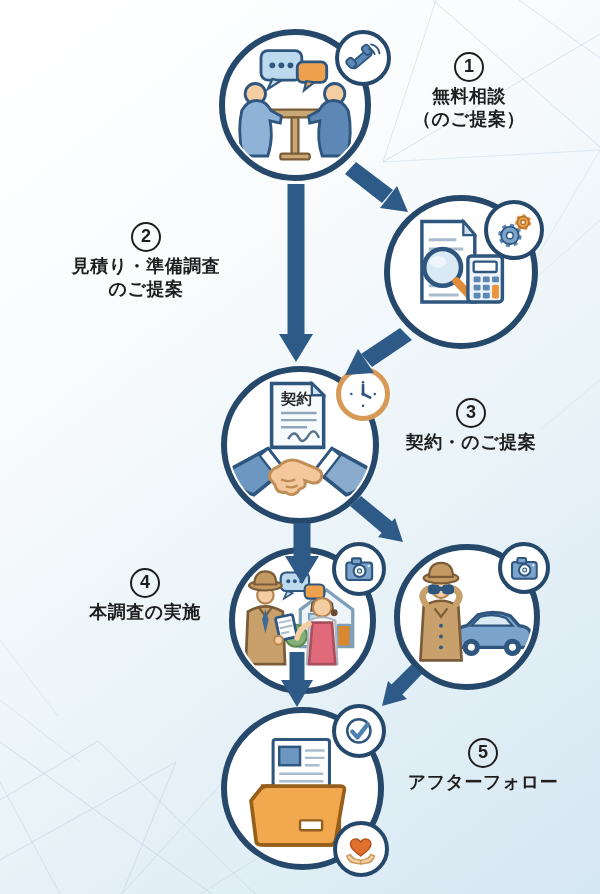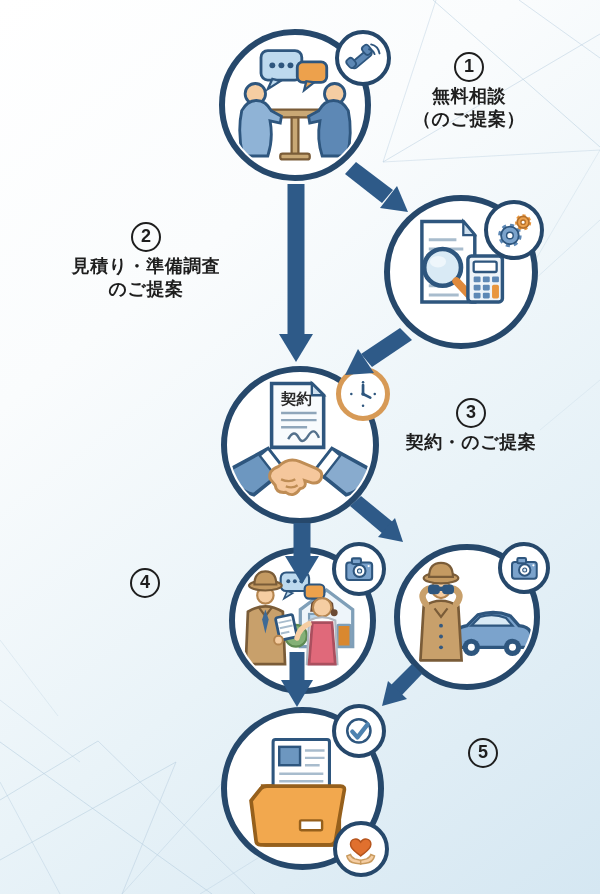--- a/index.html
+++ b/index.html
@@ -80,25 +80,29 @@
 
   <div class="label" style="left:376px;top:398px;width:190px;">
     <span class="num">3</span>
     <div class="lines">
       <div>契約・のご提案</div>
     </div>
   </div>
 
   <div class="label" style="left:38px;top:568px;width:214px;">
     <span class="num">4</span>
+    <div class="lines">
+      <div>本調査の実施</div>
+    </div>
   </div>
 
   <div class="label" style="left:383px;top:738px;width:200px;">
     <span class="num">5</span>
     <div class="lines">
+      <div>アフターフォロー</div>
     </div>
   </div>
 
   <div class="circle" style="left:219px;top:29px;width:152px;height:152px;">
     <div class="scene">
       <svg viewBox="0 0 120 120">
         <g stroke="#2e567e" stroke-width="2.5">
           <rect x="30" y="12" width="36" height="26" rx="6" fill="#bdd9ee"></rect>
           <path d="M40 37 l-4 9 l11 -7 z" fill="#bdd9ee" stroke-width="2"></path>
           <rect x="62" y="22" width="26" height="18" rx="5" fill="#eda14c"></rect>

